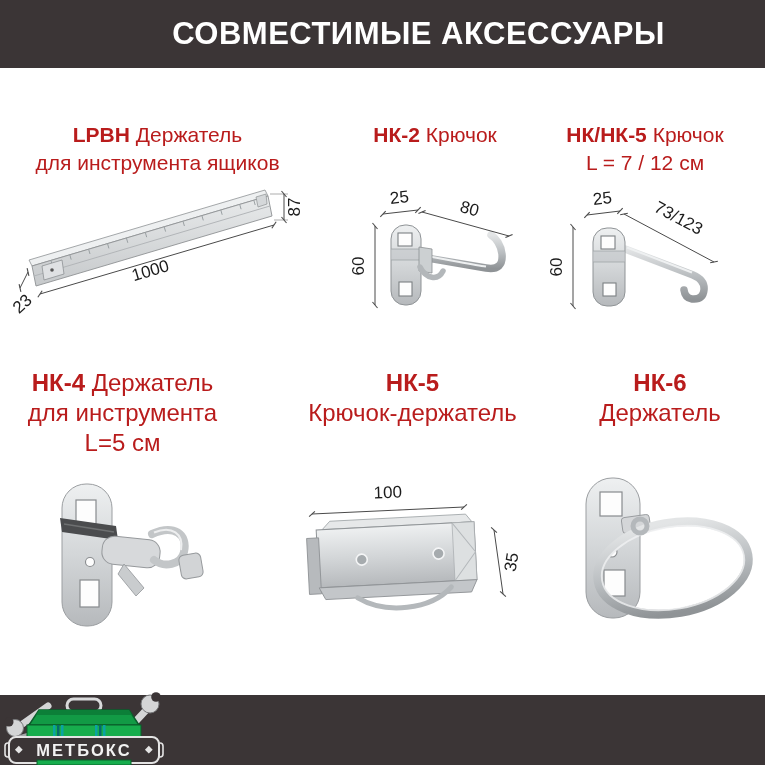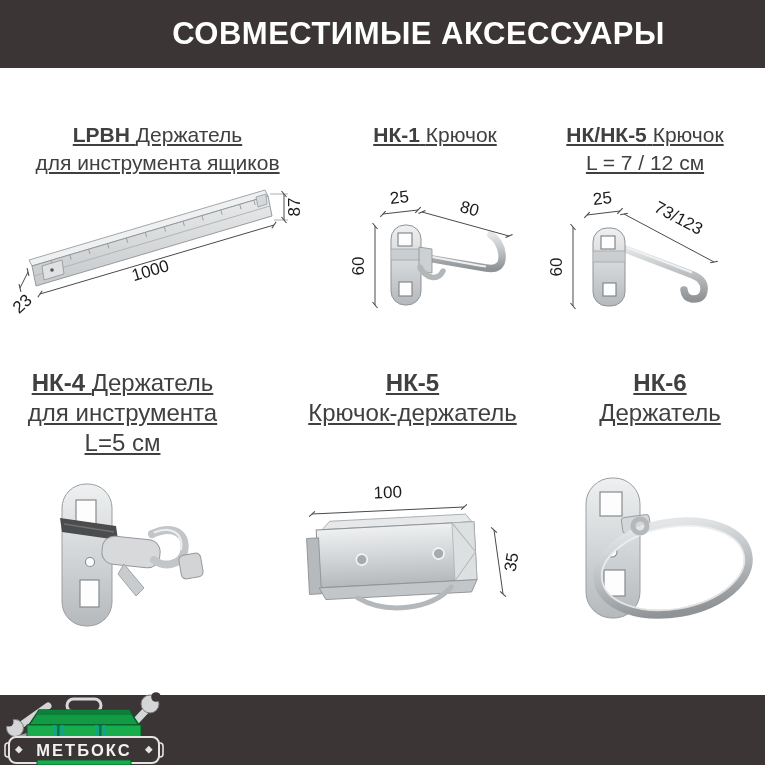--- a/index.html
+++ b/index.html
@@ -2,21 +2,21 @@
 <html><head>
 <meta charset="utf-8">
 <style>
   html,body{margin:0;padding:0;background:#ffffff;}
   .page{position:relative;width:765px;height:765px;background:#ffffff;overflow:hidden;
         font-family:"Liberation Sans",sans-serif;color:#111;}
   .bar{position:absolute;left:0;width:765px;background:#3b3536;padding-left:36px;}
   .bar.top{top:0;height:68px;display:flex;align-items:center;justify-content:center;}
   .bar.bottom{top:695px;height:70px;}
   .hdr-title{color:#fff;font-size:31px;font-weight:700;letter-spacing:.5px;}
-  .ptitle{position:absolute;text-align:center;color:#404040;text-decoration:underline;}
+  .ptitle{position:absolute;text-align:center;color:#b91c1c;}
   .r1{font-size:21px;line-height:28px;}
   .r2{font-size:24px;line-height:30px;}
   .ptitle b{font-weight:700;}
   .fig{position:absolute;}
   svg text.dim{font-family:"Liberation Sans",sans-serif;font-size:17px;fill:#1c1c1c;}
   .defs-holder{position:absolute;width:0;height:0;overflow:hidden;}
 </style>
 </head>
 <body>
 
@@ -46,21 +46,21 @@
 
   <div class="bar top">
     <div class="hdr-title">СОВМЕСТИМЫЕ АКСЕССУАРЫ</div>
   </div>
 
   <div class="ptitle r1" style="left:10px;top:121px;width:295px">
     <div><b>LPBH</b> <span>Держатель</span></div>
     <div>для инструмента ящиков</div>
   </div>
   <div class="ptitle r1" style="left:335px;top:121px;width:200px">
-    <div><b>НК-1</b> <span>Крючок</span></div>
+    <div><b>НК-2</b> <span>Крючок</span></div>
   </div>
   <div class="ptitle r1" style="left:535px;top:121px;width:220px">
     <div><b>НК/НК-5</b> <span>Крючок</span></div>
     <div>L = 7 / 12 см</div>
   </div>
 
   <div class="ptitle r2" style="left:5px;top:368px;width:235px">
     <div><b>НК-4</b> <span>Держатель</span></div>
     <div>для инструмента</div>
     <div>L=5 см</div>

